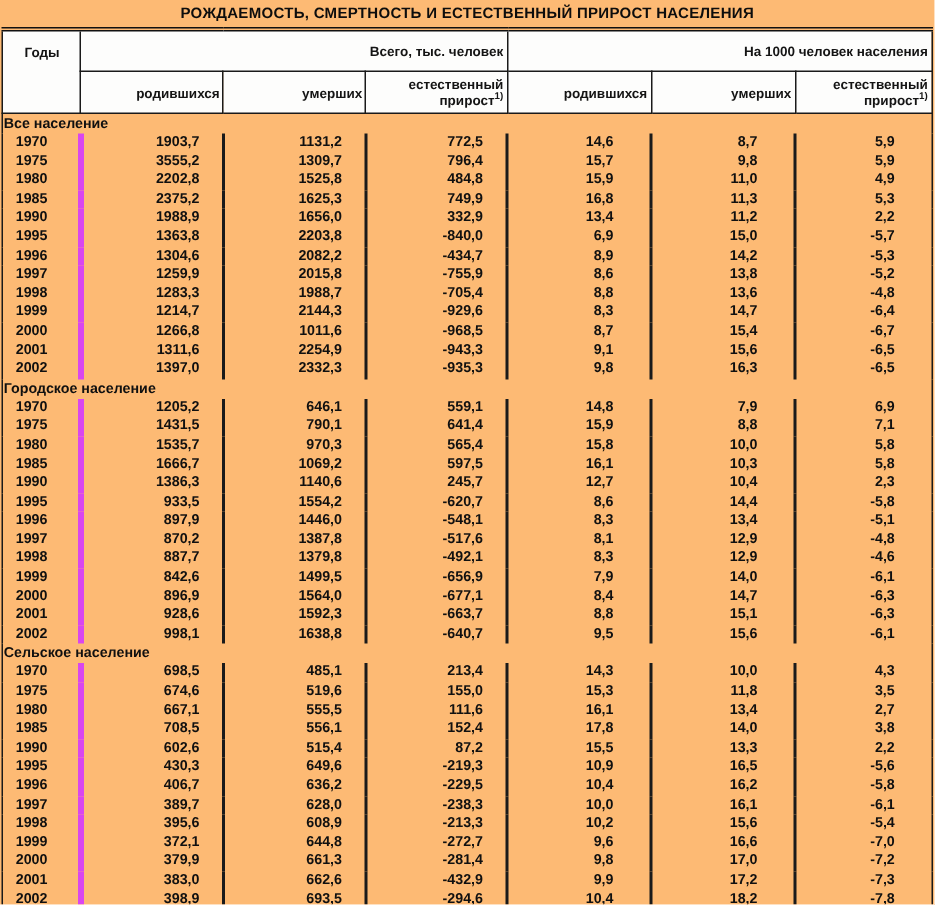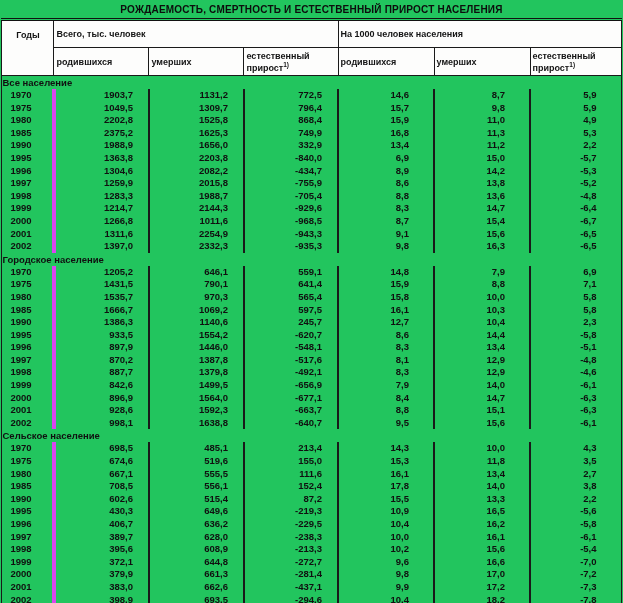--- a/index.html
+++ b/index.html
@@ -5,21 +5,21 @@
   html, body {
     margin: 0;
     padding: 0;
     background: #ffffff;
     font-family: "Liberation Sans", "DejaVu Sans", sans-serif;
   }
   .page {
     position: relative;
     width: 623px;
     height: 603px;
-    background: #22c55e;
+    background: #fdba74;
     color: #111;
     overflow: hidden;
   }
   .doc-title {
     text-align: center;
     font-size: 10px;
     font-weight: bold;
     letter-spacing: 0.2px;
     padding: 4px 0 3px 0;
     color: #0d0d0d;
@@ -40,21 +40,21 @@
   col.c-born-r   { width: 96px; }
   col.c-died-r   { width: 96px; }
   col.c-inc-r    { width: 91px; }
 
   thead th {
     font-size: 9px;
     font-weight: bold;
     color: #141414;
     border: 1.2px solid #1a1a1a;
     padding: 1px 2px;
-    text-align: left;
+    text-align: right;
     vertical-align: middle;
     background: #fdfdfc;
   }
   thead tr.group-row th { height: 24px; border-top: 3px double #111; }
   thead tr.sub-row th   { height: 25px; }
   th.years-head {
     vertical-align: top;
     padding-top: 9px;
     text-align: center;
   }
@@ -142,32 +142,32 @@
           <td class="year">1970</td>
           <td class="val c1">1903,7</td>
           <td class="val c2">1131,2</td>
           <td class="val c3">772,5</td>
           <td class="val c4">14,6</td>
           <td class="val c5">8,7</td>
           <td class="val c6">5,9</td>
         </tr>
         <tr>
           <td class="year">1975</td>
-          <td class="val c1">1049,5</td>
+          <td class="val c1">3555,2</td>
           <td class="val c2">1309,7</td>
           <td class="val c3">796,4</td>
           <td class="val c4">15,7</td>
           <td class="val c5">9,8</td>
           <td class="val c6">5,9</td>
         </tr>
         <tr>
           <td class="year">1980</td>
           <td class="val c1">2202,8</td>
           <td class="val c2">1525,8</td>
-          <td class="val c3">868,4</td>
+          <td class="val c3">484,8</td>
           <td class="val c4">15,9</td>
           <td class="val c5">11,0</td>
           <td class="val c6">4,9</td>
         </tr>
         <tr>
           <td class="year">1985</td>
           <td class="val c1">2375,2</td>
           <td class="val c2">1625,3</td>
           <td class="val c3">749,9</td>
           <td class="val c4">16,8</td>
@@ -474,21 +474,21 @@
           <td class="val c2">661,3</td>
           <td class="val c3">-281,4</td>
           <td class="val c4">9,8</td>
           <td class="val c5">17,0</td>
           <td class="val c6">-7,2</td>
         </tr>
         <tr>
           <td class="year">2001</td>
           <td class="val c1">383,0</td>
           <td class="val c2">662,6</td>
-          <td class="val c3">-437,1</td>
+          <td class="val c3">-432,9</td>
           <td class="val c4">9,9</td>
           <td class="val c5">17,2</td>
           <td class="val c6">-7,3</td>
         </tr>
         <tr>
           <td class="year">2002</td>
           <td class="val c1">398,9</td>
           <td class="val c2">693,5</td>
           <td class="val c3">-294,6</td>
           <td class="val c4">10,4</td>

